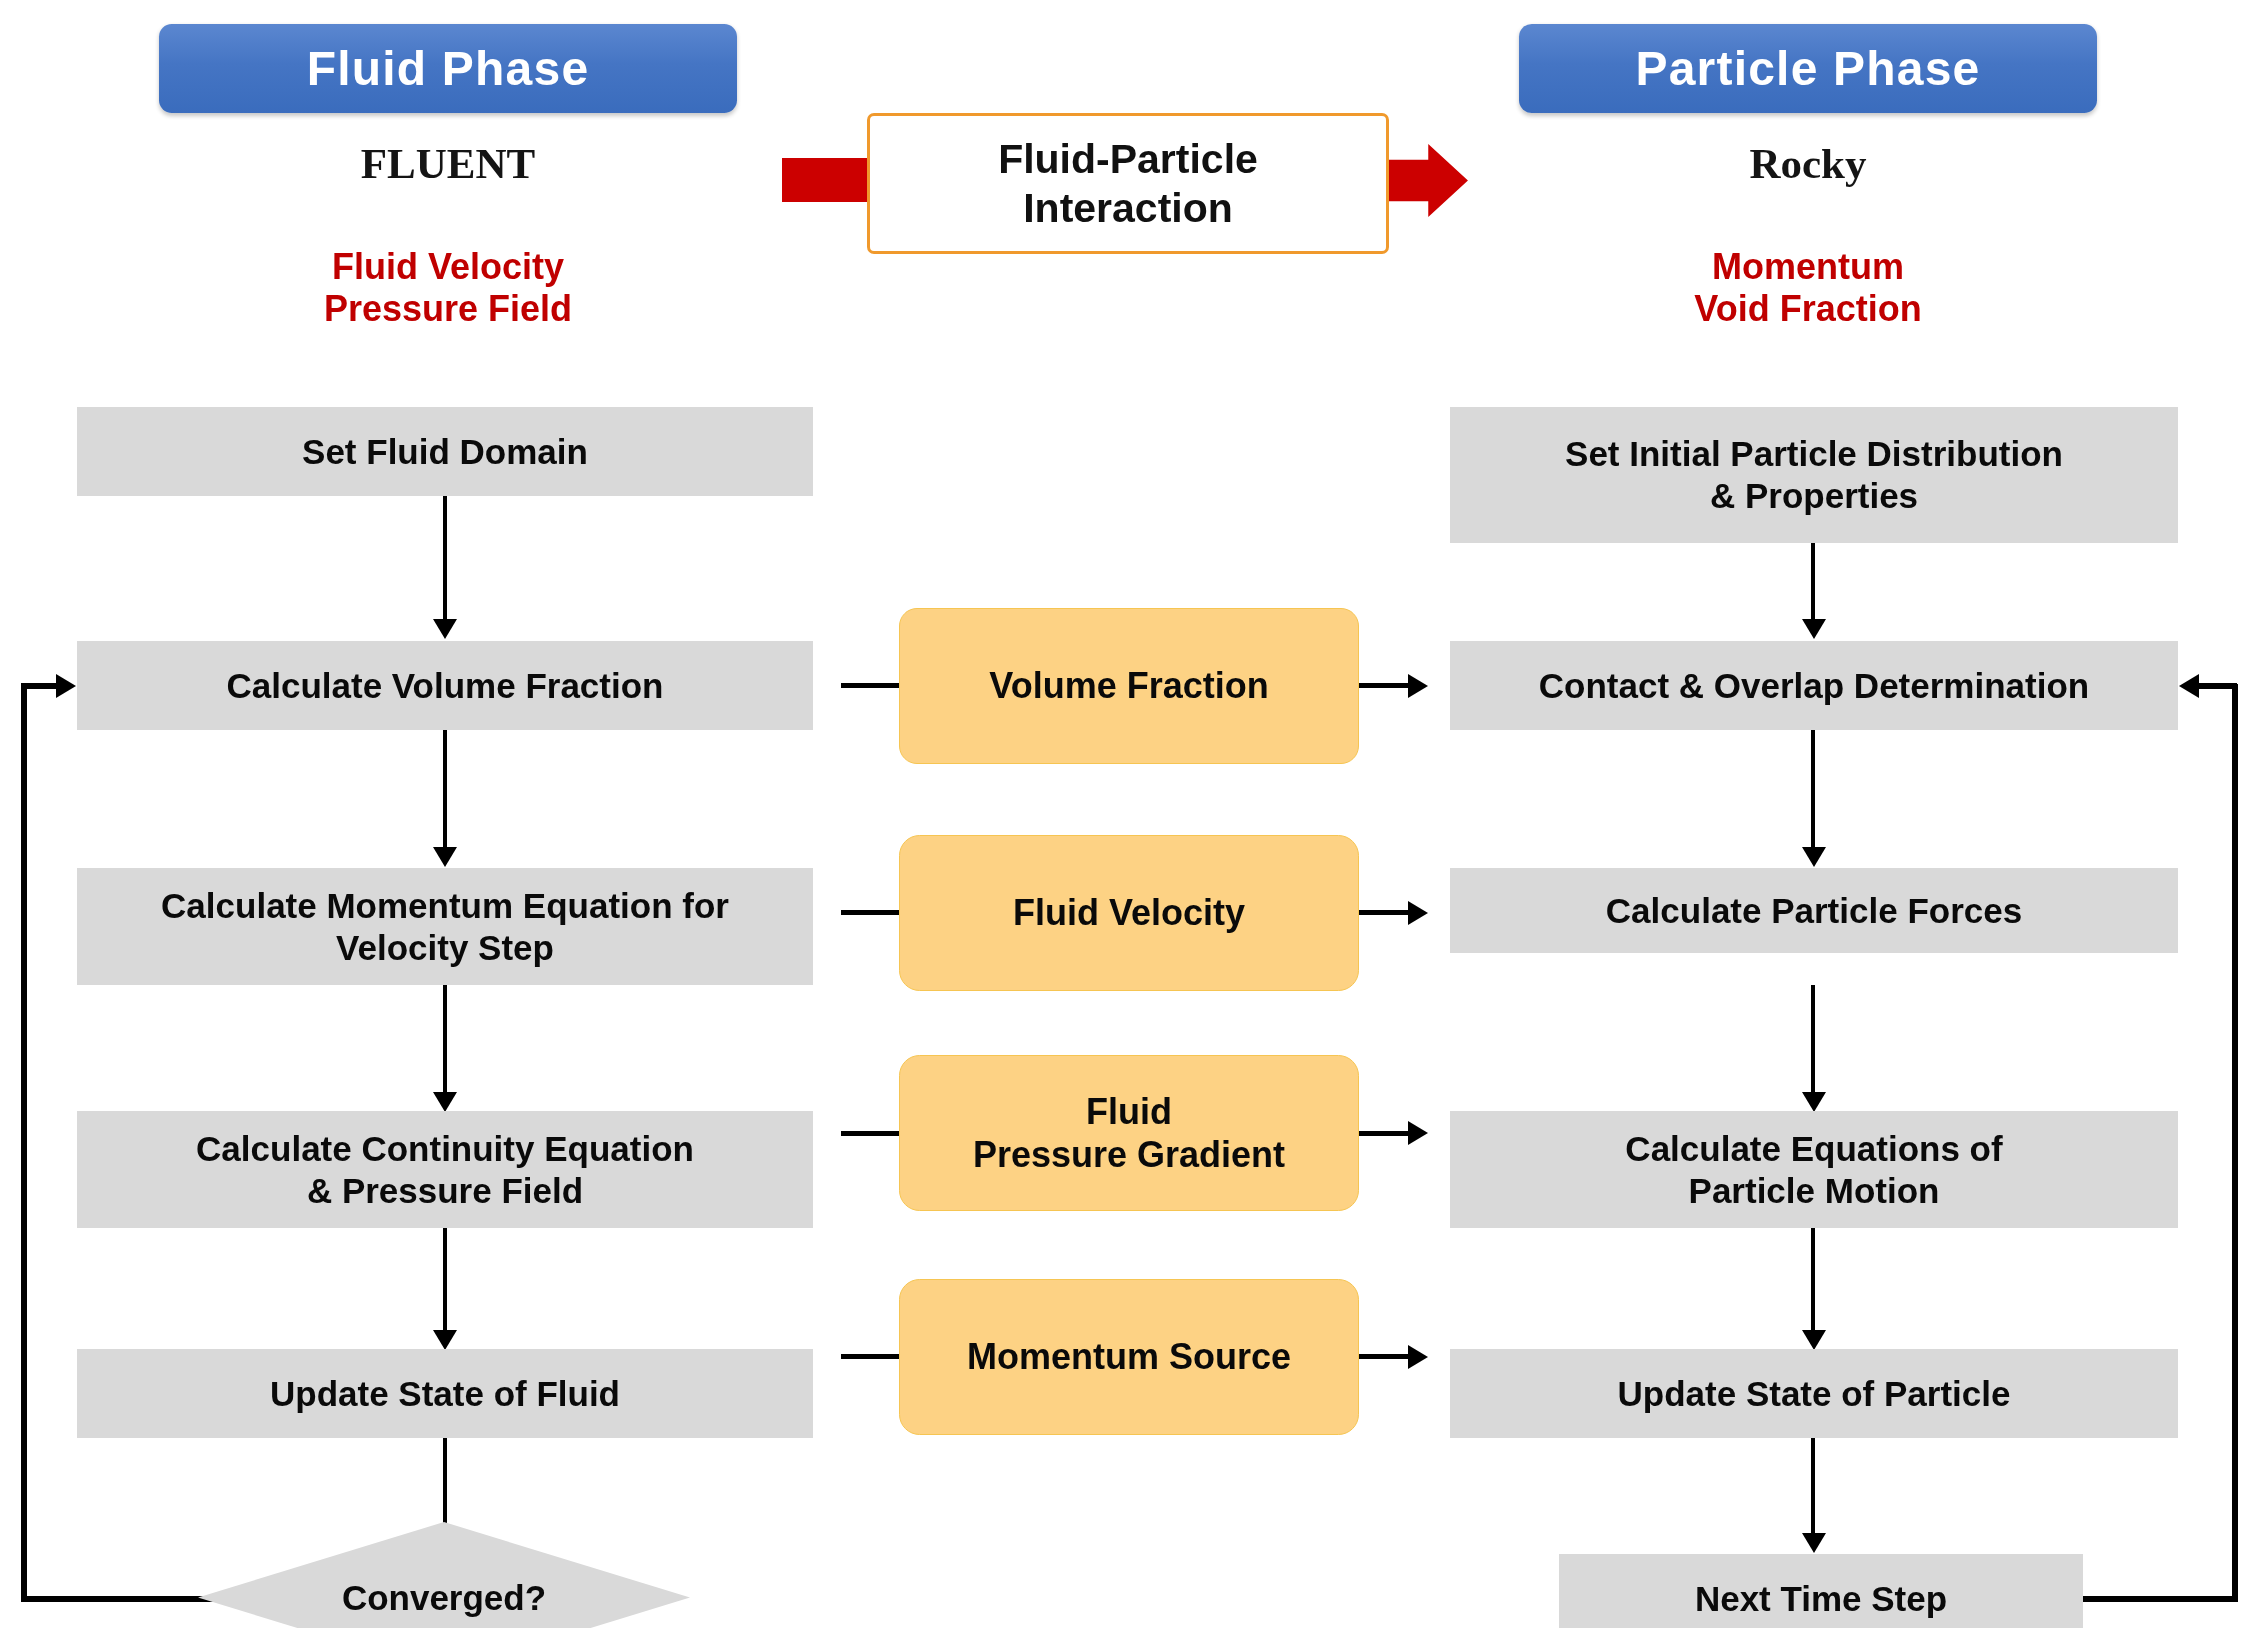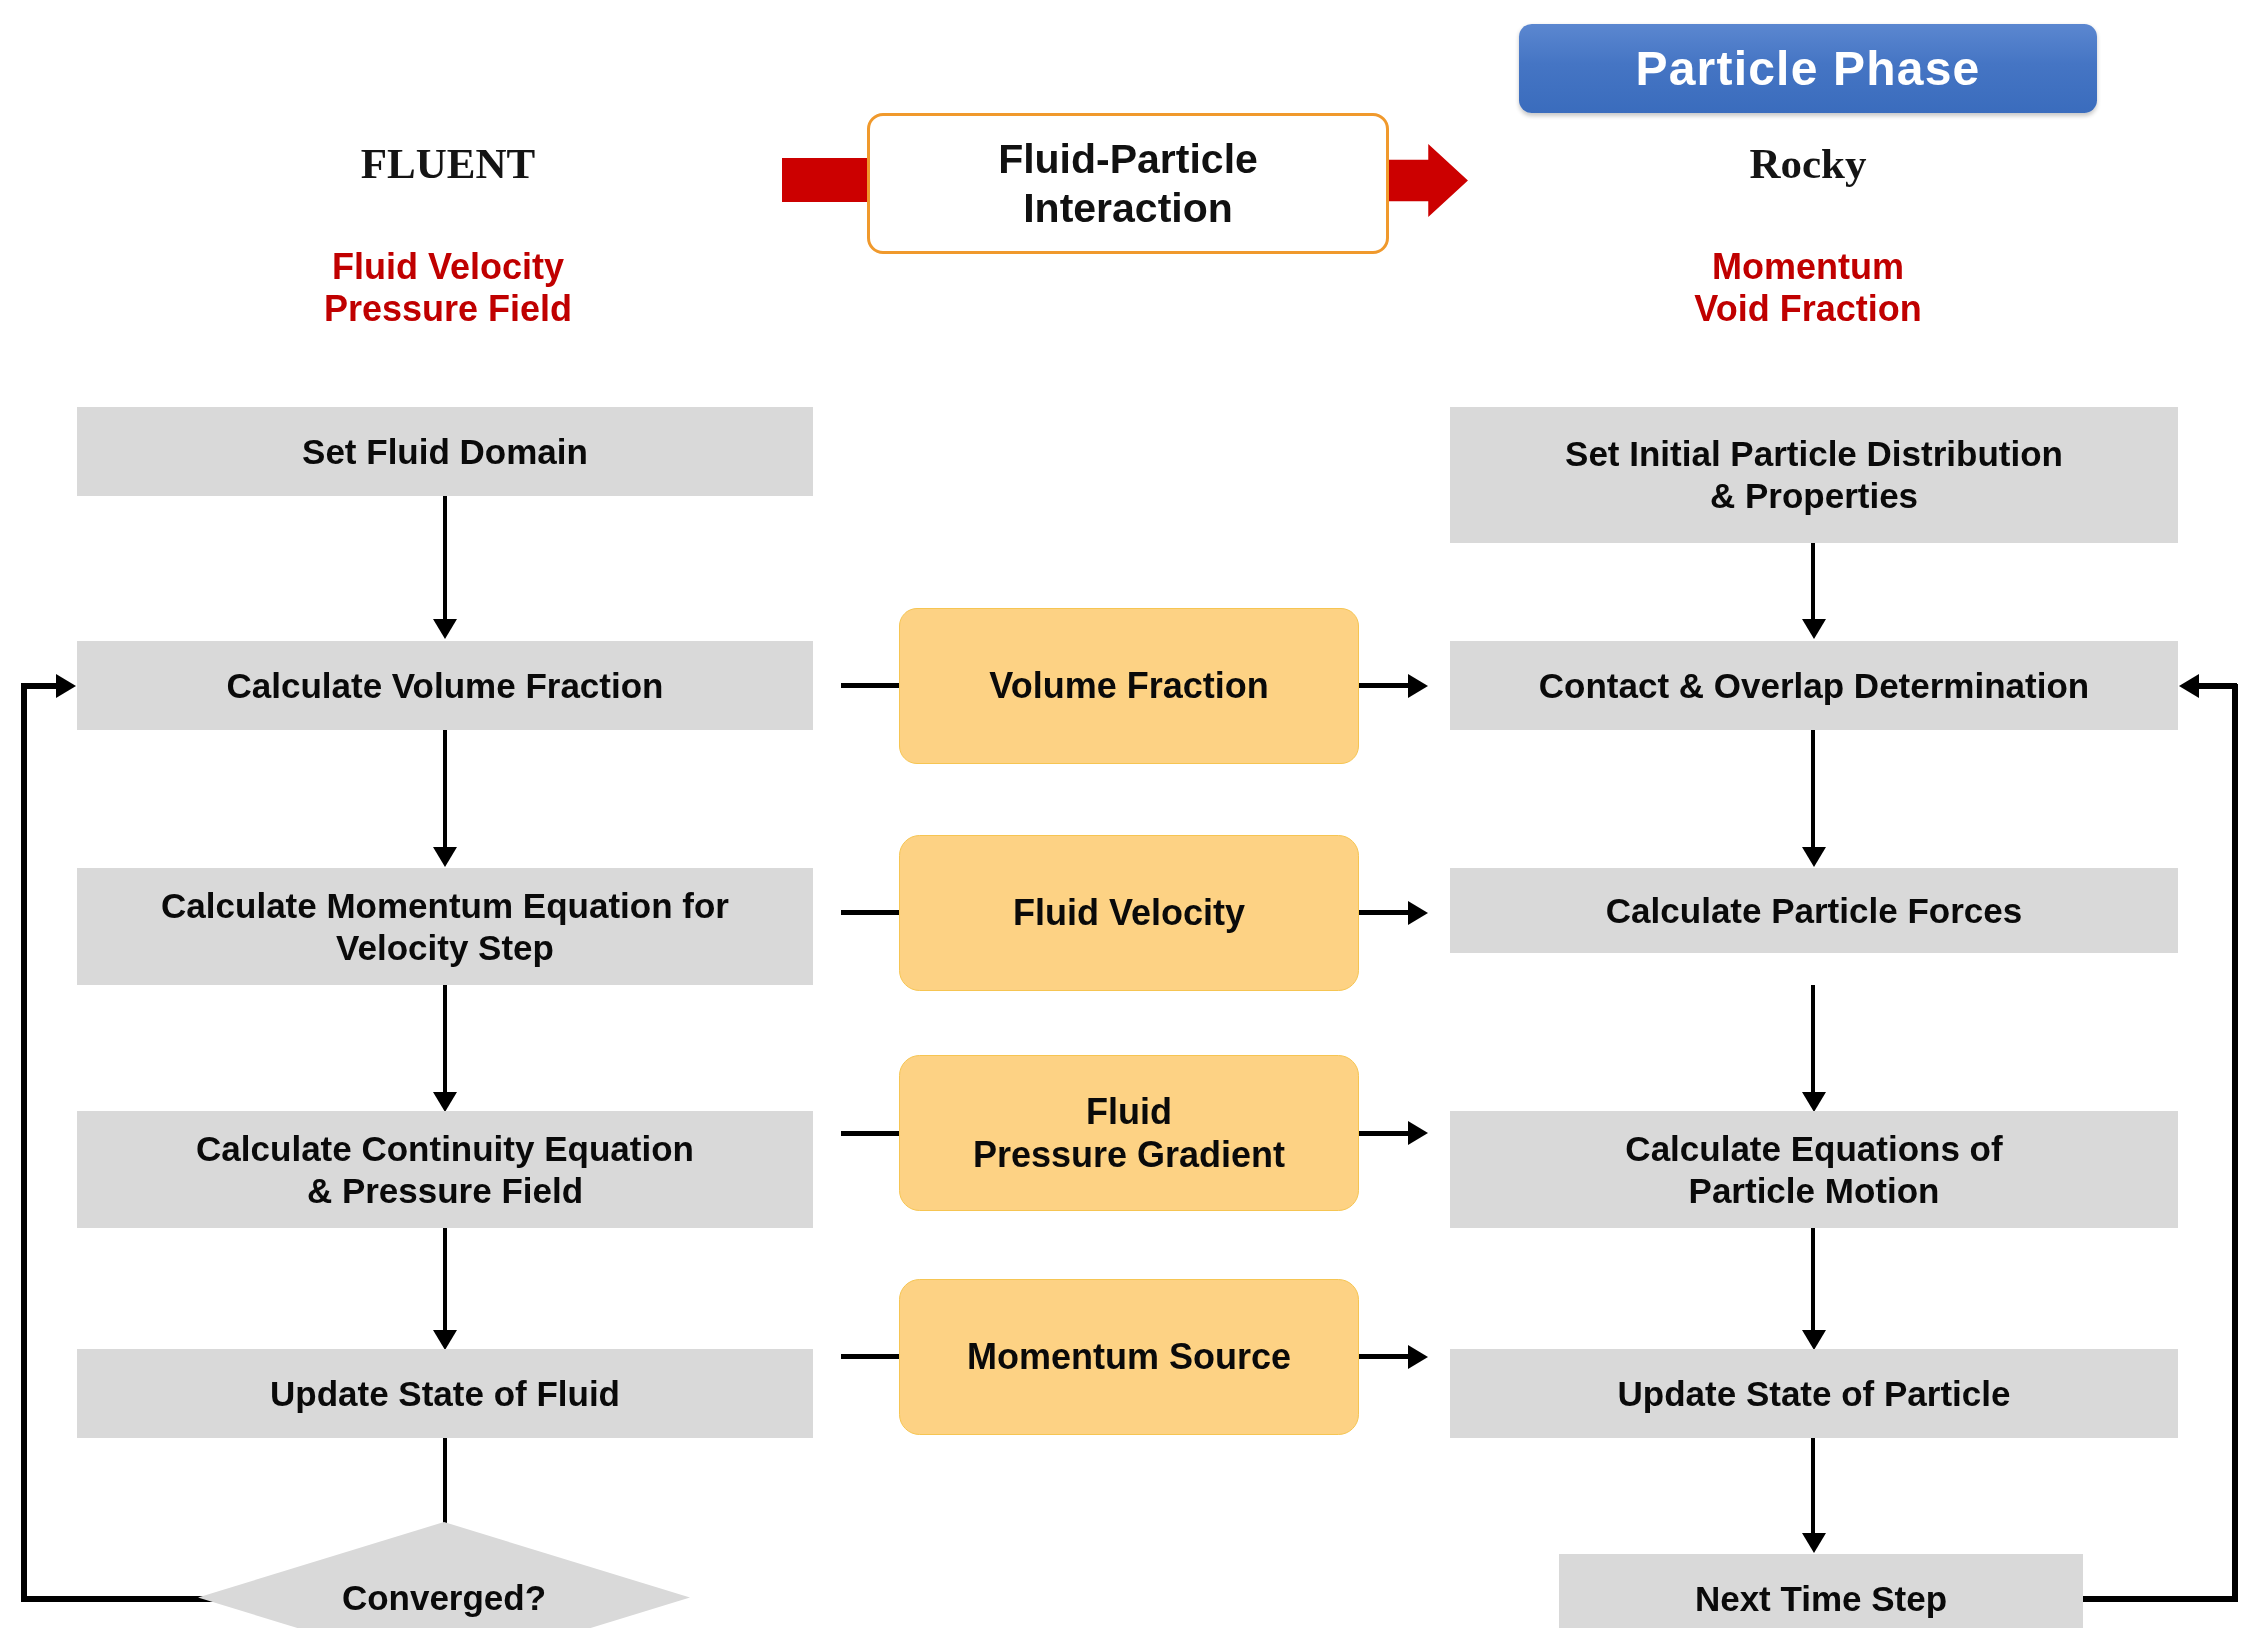--- a/index.html
+++ b/index.html
@@ -48,21 +48,21 @@
 
   
   .interaction-box{
     position:absolute;
     display:flex;
     align-items:center;
     justify-content:center;
     text-align:center;
     background:#ffffff;
     border:3.2px solid #f0992c;
-    border-radius:16px;
+    border-radius:7px;
     color:#111111;
     font-weight:bold;
     font-size:41px;
     line-height:1.18;
     z-index:3;
   }
   .red-arrow-left{
     position:absolute;
     background:#cc0000;
     z-index:1;
@@ -138,20 +138,23 @@
     border-bottom:12px solid transparent;
     border-right:20.6px solid #000000;
     z-index:1;
   }
 </style>
 </head>
 <body>
 
 <div id="canvas">
 
+  <div class="phase-pill" style="left:159px;top:24px;width:578px;height:89px;">
+    <span>Fluid Phase</span>
+  </div>
 
   <div class="solver-name" style="left:159px;top:139px;width:578px;">FLUENT</div>
 
   <div class="red-note" style="left:159px;top:246px;width:578px;">
     <div>Fluid Velocity</div>
     <div>Pressure Field</div>
   </div>
 
   <div class="red-arrow-left" style="left:782px;top:158px;width:103px;height:44px;"></div>
 

